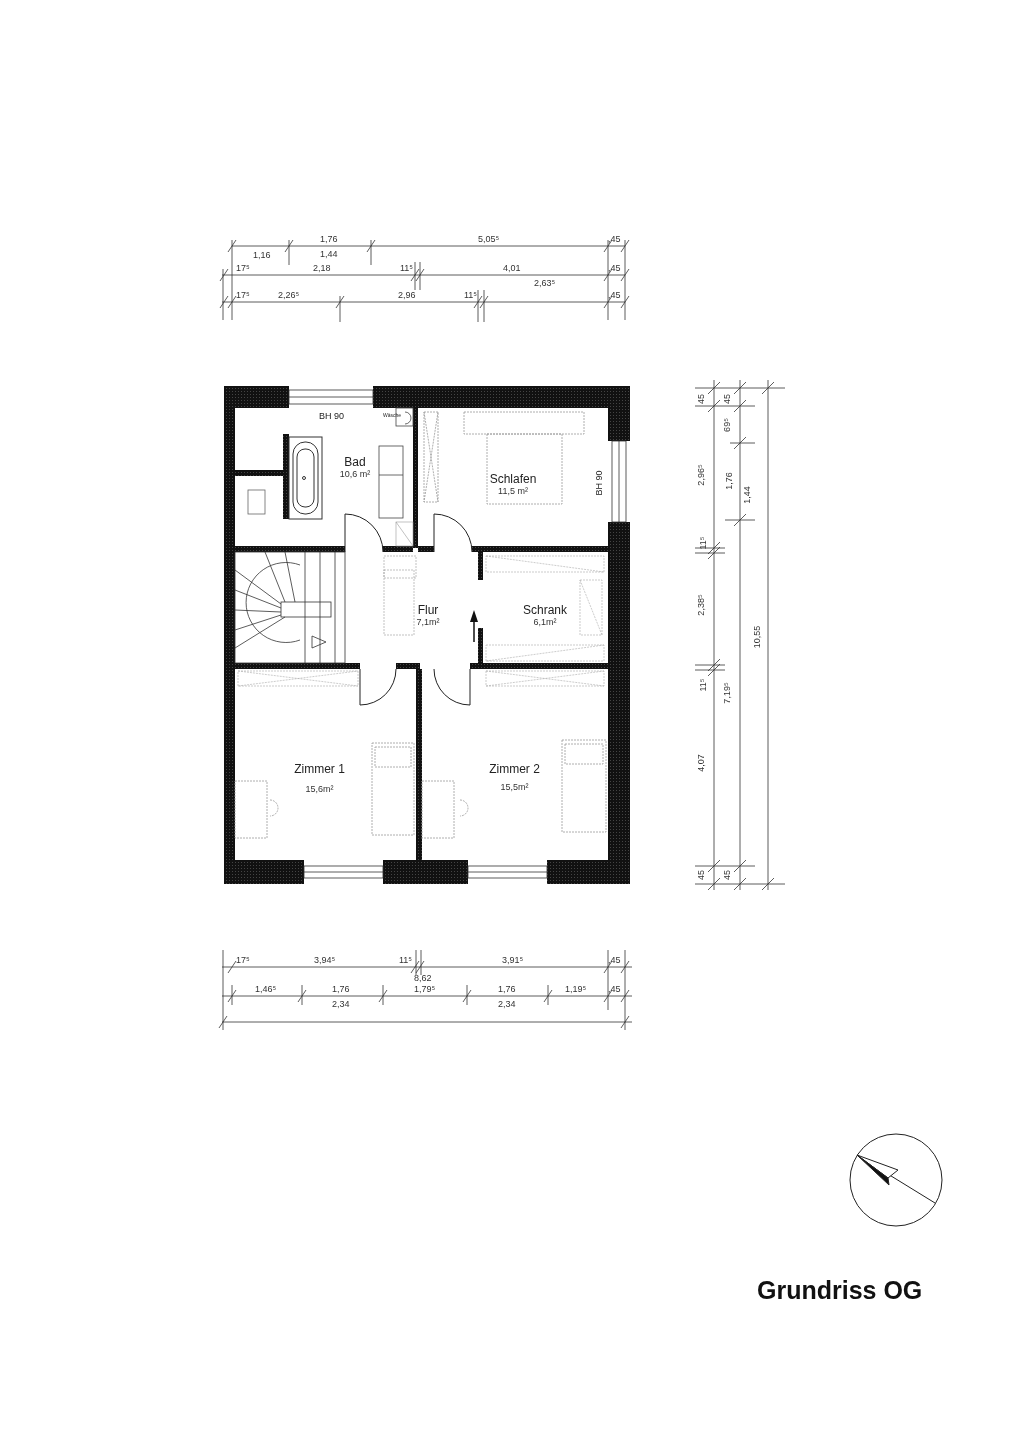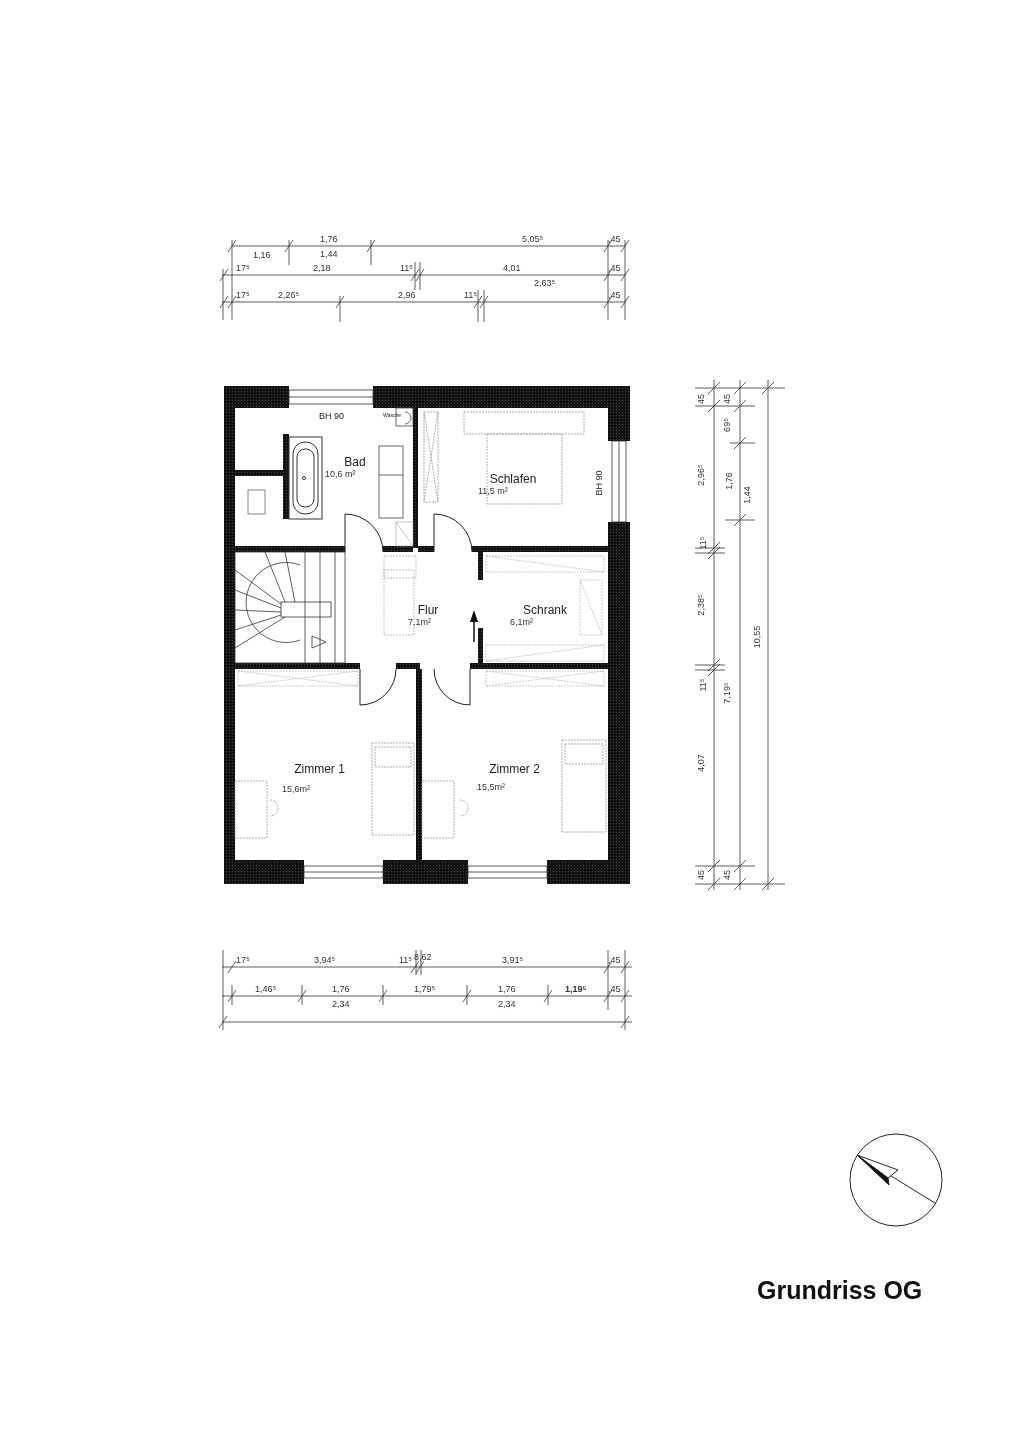--- a/index.html
+++ b/index.html
@@ -1,21 +1,21 @@
 <!DOCTYPE html>
 <html><head>
 <meta charset="utf-8">
 <style>
   html,body{margin:0;padding:0;background:#fff;}
   body{width:1024px;height:1451px;position:relative;overflow:hidden;font-family:"Liberation Sans",sans-serif;color:#222;}
   .abs{position:absolute;}
   .dimtxt{font-size:9px;color:#333;white-space:nowrap;}
   .vtxt{transform:rotate(-90deg);transform-origin:center center;}
   .room-name{font-size:12px;color:#222;text-align:center;white-space:nowrap;}
-  .room-area{font-size:9px;color:#333;text-align:left;white-space:nowrap;}
+  .room-area{font-size:9px;color:#333;text-align:center;white-space:nowrap;}
   .small{font-size:10px;color:#222;white-space:nowrap;}
   .title{font-size:25px;font-weight:bold;color:#111;white-space:nowrap;}
 </style>
 </head>
 <body>
 
 <svg class="abs" style="left:0;top:0;" width="1024" height="1451">
   <defs>
     <pattern id="wallpat" width="3" height="3" patternUnits="userSpaceOnUse">
       <rect width="3" height="3" fill="#111"></rect>
@@ -265,21 +265,21 @@
     <circle cx="896" cy="1180" r="46"></circle>
     <line x1="857" y1="1155" x2="935" y2="1203"></line>
     <path d="M857 1155 L898 1170 L888 1178 Z" fill="#fff"></path>
     <path d="M857 1155 L888 1178 L889 1185 Z" fill="#111"></path>
   </g>
 </svg>
 
 <div class="abs dimtxt" style="left:253px;top:234px;margin-top:16px;">1,16</div>
 <div class="abs dimtxt" style="left:320px;top:234px;">1,76</div>
 <div class="abs dimtxt" style="left:320px;top:249px;">1,44</div>
-<div class="abs dimtxt" style="left:478px;top:234px;margin-left:44px;">5,05⁵</div>
+<div class="abs dimtxt" style="left:478px;top:234px;">5,05⁵</div>
 <div class="abs dimtxt" style="left:608px;top:234px;">,45</div>
 
 <div class="abs dimtxt" style="left:236px;top:263px;">17⁵</div>
 <div class="abs dimtxt" style="left:313px;top:263px;">2,18</div>
 <div class="abs dimtxt" style="left:400px;top:263px;">11⁵</div>
 <div class="abs dimtxt" style="left:503px;top:263px;">4,01</div>
 <div class="abs dimtxt" style="left:608px;top:263px;">,45</div>
 
 <div class="abs dimtxt" style="left:236px;top:290px;">17⁵</div>
 <div class="abs dimtxt" style="left:278px;top:290px;">2,26⁵</div>
@@ -293,24 +293,24 @@
 <div class="abs dimtxt" style="left:399px;top:955px;">11⁵</div>
 <div class="abs dimtxt" style="left:502px;top:955px;">3,91⁵</div>
 <div class="abs dimtxt" style="left:608px;top:955px;">,45</div>
 
 <div class="abs dimtxt" style="left:255px;top:984px;">1,46⁵</div>
 <div class="abs dimtxt" style="left:332px;top:984px;">1,76</div>
 <div class="abs dimtxt" style="left:332px;top:999px;">2,34</div>
 <div class="abs dimtxt" style="left:414px;top:984px;">1,79⁵</div>
 <div class="abs dimtxt" style="left:498px;top:984px;">1,76</div>
 <div class="abs dimtxt" style="left:498px;top:999px;">2,34</div>
-<div class="abs dimtxt" style="left:565px;top:984px;font-weight:bold;">1,19⁵</div>
+<div class="abs dimtxt" style="left:565px;top:984px;">1,19⁵</div>
 <div class="abs dimtxt" style="left:608px;top:984px;">,45</div>
 
-<div class="abs dimtxt" style="left:414px;top:952px;text-align:right;">8,62</div>
+<div class="abs dimtxt" style="left:414px;top:973px;text-align:right;">8,62</div>
 
 <div class="abs dimtxt vtxt" style="left:696px;top:394px;">45</div>
 <div class="abs dimtxt vtxt" style="left:690px;top:470px;">2,96⁵</div>
 <div class="abs dimtxt vtxt" style="left:696px;top:538px;">11⁵</div>
 <div class="abs dimtxt vtxt" style="left:690px;top:600px;">2,38⁵</div>
 <div class="abs dimtxt vtxt" style="left:696px;top:680px;">11⁵</div>
 <div class="abs dimtxt vtxt" style="left:692px;top:758px;">4,07</div>
 <div class="abs dimtxt vtxt" style="left:696px;top:870px;">45</div>
 
 <div class="abs dimtxt vtxt" style="left:722px;top:394px;">45</div>

